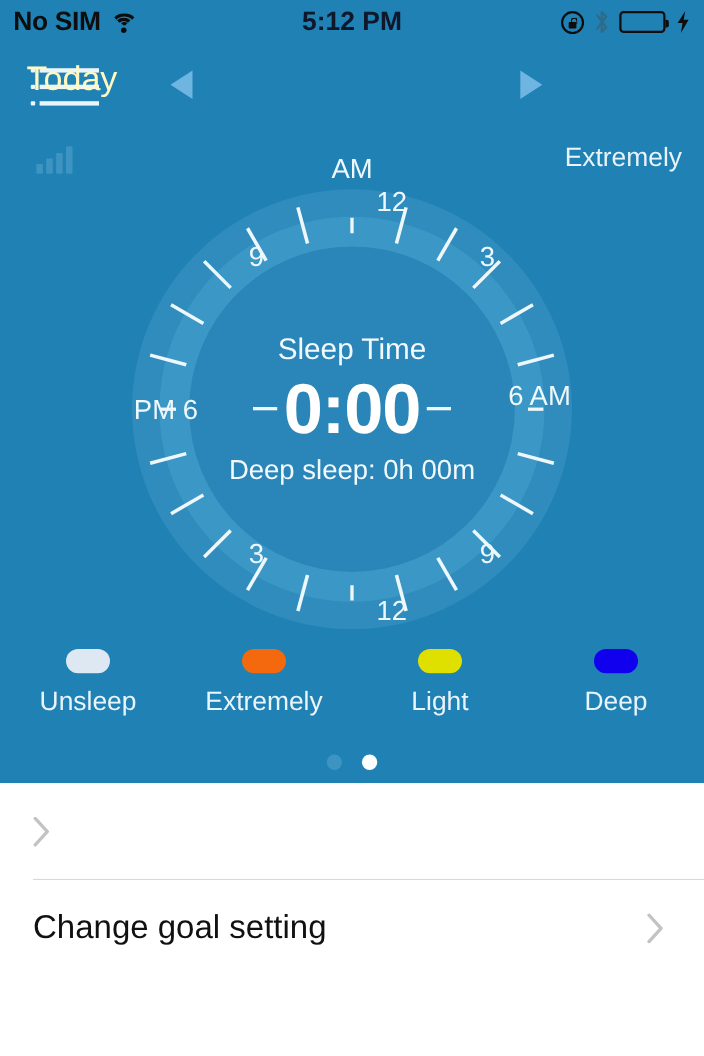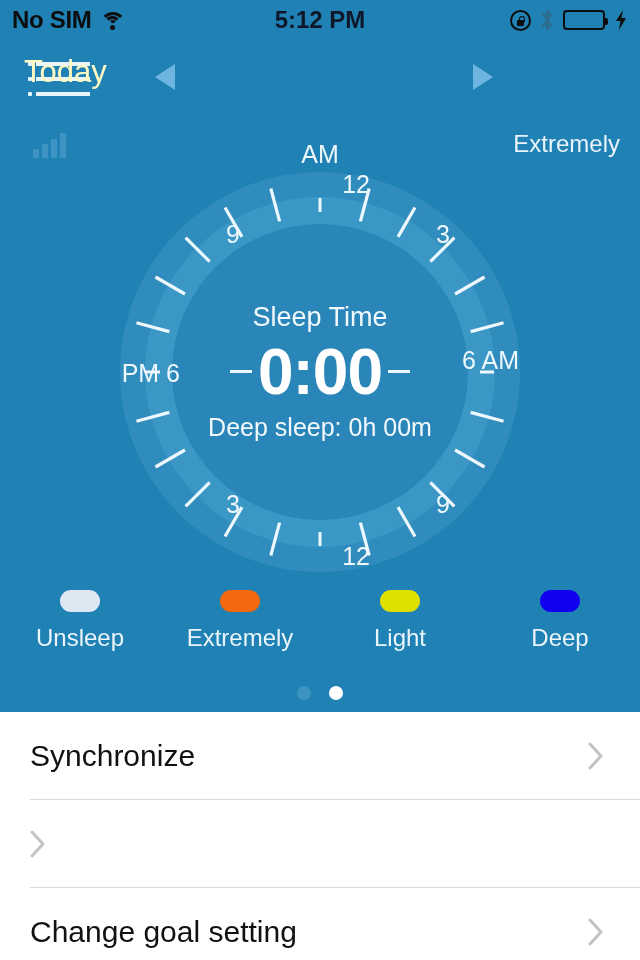--- a/index.html
+++ b/index.html
@@ -271,29 +271,20 @@
     </div>
 
     <div class="dots">
       <span></span>
       <span class="active"></span>
     </div>
   </div>
 
   <div class="list">
     <div class="list-row">
-      <span class="label">Synchronize</span>
-      <span class="chev">
-        <svg width="16" height="28" viewBox="0 0 16 28">
-            <path d="M2 2 L13 14 L2 26" fill="none" stroke="#c3c3c3" stroke-width="3" stroke-linecap="round" stroke-linejoin="round"></path>
-          </svg>
-      </span>
-      <span class="sep"></span>
-    </div>
-    <div class="list-row">
       <span class="chev">
         <svg width="16" height="28" viewBox="0 0 16 28">
             <path d="M2 2 L13 14 L2 26" fill="none" stroke="#c3c3c3" stroke-width="3" stroke-linecap="round" stroke-linejoin="round"></path>
           </svg>
       </span>
       <span class="sep"></span>
     </div>
     <div class="list-row">
       <span class="label">Change goal setting</span>
       <span class="chev">

